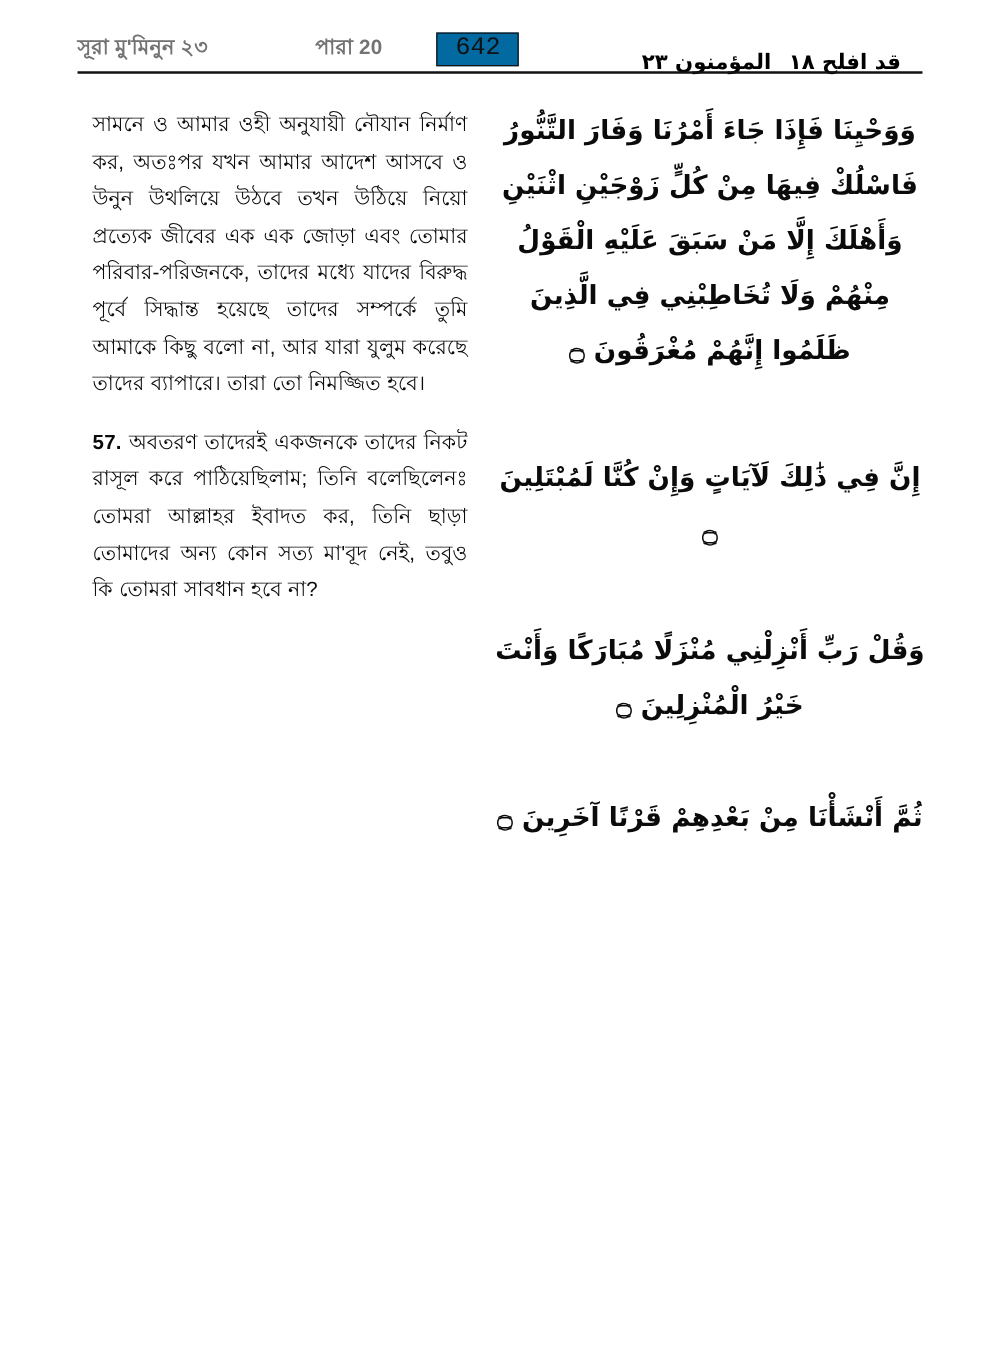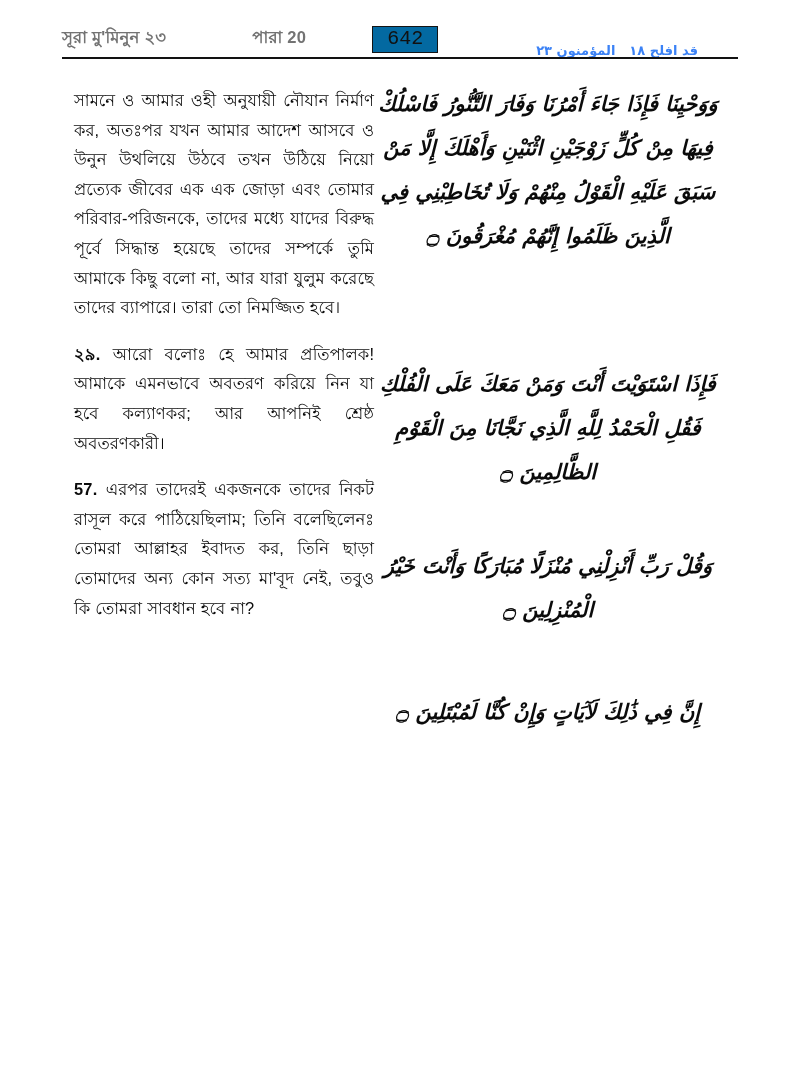--- a/index.html
+++ b/index.html
@@ -54,23 +54,23 @@
     font-size: 16.5px;
     font-weight: bold;
     letter-spacing: 0.2px;
     color: #737373;
   }
   .hdr-sura { margin-right: 86px; }
   .hdr-para { margin-right: 16px; }
 
   .hdr-ar {
     font-family: "DejaVu Sans", sans-serif;
-    font-size: 13px;
+    font-size: 17px;
     font-weight: bold;
-    color: #3b82f6;
+    color: #000000;
     direction: rtl;
     unicode-bidi: isolate;
     text-align: center;
   }
   .hdr-sura-ar { margin-left: 88px; }
   .hdr-para-ar { margin-left: 14px; margin-top: 24px; }
 
   .page-box {
     flex: 0 0 auto;
     border: 1.6px solid #141414;
@@ -105,25 +105,24 @@
   }
 
   .col-bn {
     position: absolute;
     left: 74px;
     top: 8px;
     width: 300px;
   }
   .col-ar {
     position: absolute;
-    left: 376px;
+    left: 396px;
     top: 4px;
     width: 344px;
     direction: rtl;
-    font-style: italic;
   }
 
   
   .bn-para {
     font-family: "Liberation Sans", "DejaVu Sans", sans-serif;
     font-size: 16.4px;
     line-height: 29.6px;
     text-align: justify;
     text-align-last: left;
     color: #0b0b0b;
@@ -172,28 +171,25 @@
 
   <div class="header-rule"></div>
 
   <div class="body-cols">
 
     <div class="col-bn">
       <p class="bn-para">
         <span class="bn-num"></span><span>সামনে ও আমার ওহী অনুযায়ী নৌযান নির্মাণ কর, অতঃপর যখন আমার আদেশ আসবে ও উনুন উথলিয়ে উঠবে তখন উঠিয়ে নিয়ো প্রত্যেক জীবের এক এক জোড়া এবং তোমার পরিবার-পরিজনকে, তাদের মধ্যে যাদের বিরুদ্ধ পূর্বে সিদ্ধান্ত হয়েছে তাদের সম্পর্কে তুমি আমাকে কিছু বলো না, আর যারা যুলুম করেছে তাদের ব্যাপারে। তারা তো নিমজ্জিত হবে।</span>
       </p>
       <p class="bn-para">
-        <span class="bn-num">২৯.</span><span> আরো বলোঃ হে আমার প্রতিপালক! আমাকে এমনভাবে অবতরণ করিয়ে নিন যা হবে কল্যাণকর; আর আপনিই শ্রেষ্ঠ অবতরণকারী।</span>
-      </p>
-      <p class="bn-para">
-        <span class="bn-num">57.</span><span> এরপর তাদেরই একজনকে তাদের নিকট রাসূল করে পাঠিয়েছিলাম; তিনি বলেছিলেনঃ তোমরা আল্লাহর ইবাদত কর, তিনি ছাড়া তোমাদের অন্য কোন সত্য মা'বূদ নেই, তবুও কি তোমরা সাবধান হবে না?</span>
+        <span class="bn-num">57.</span><span> অবতরণ তাদেরই একজনকে তাদের নিকট রাসূল করে পাঠিয়েছিলাম; তিনি বলেছিলেনঃ তোমরা আল্লাহর ইবাদত কর, তিনি ছাড়া তোমাদের অন্য কোন সত্য মা'বূদ নেই, তবুও কি তোমরা সাবধান হবে না?</span>
       </p>
     </div>
 
     <div class="col-ar">
       <p class="ar-block" style="margin-top:0px;">وَوَحْيِنَا فَإِذَا جَاءَ أَمْرُنَا وَفَارَ التَّنُّورُ فَاسْلُكْ فِيهَا مِنْ كُلٍّ زَوْجَيْنِ اثْنَيْنِ وَأَهْلَكَ إِلَّا مَنْ سَبَقَ عَلَيْهِ الْقَوْلُ مِنْهُمْ وَلَا تُخَاطِبْنِي فِي الَّذِينَ ظَلَمُوا إِنَّهُمْ مُغْرَقُونَ ۝</p>
-      <p class="ar-block" style="margin-top:104px;">فَإِذَا اسْتَوَيْتَ أَنْتَ وَمَنْ مَعَكَ عَلَى الْفُلْكِ فَقُلِ الْحَمْدُ لِلَّهِ الَّذِي نَجَّانَا مِنَ الْقَوْمِ الظَّالِمِينَ ۝</p>
+      <p class="ar-block" style="margin-top:58px;">إِنَّ فِي ذَٰلِكَ لَآيَاتٍ وَإِنْ كُنَّا لَمُبْتَلِينَ ۝</p>
       <p class="ar-block" style="margin-top:50px;">وَقُلْ رَبِّ أَنْزِلْنِي مُنْزَلًا مُبَارَكًا وَأَنْتَ خَيْرُ الْمُنْزِلِينَ ۝</p>
-      <p class="ar-block" style="margin-top:58px;">إِنَّ فِي ذَٰلِكَ لَآيَاتٍ وَإِنْ كُنَّا لَمُبْتَلِينَ ۝</p>
+      <p class="ar-block" style="margin-top:46px;">ثُمَّ أَنْشَأْنَا مِنْ بَعْدِهِمْ قَرْنًا آخَرِينَ ۝</p>
     </div>
 
   </div>
 </div>
 
 </body></html>

